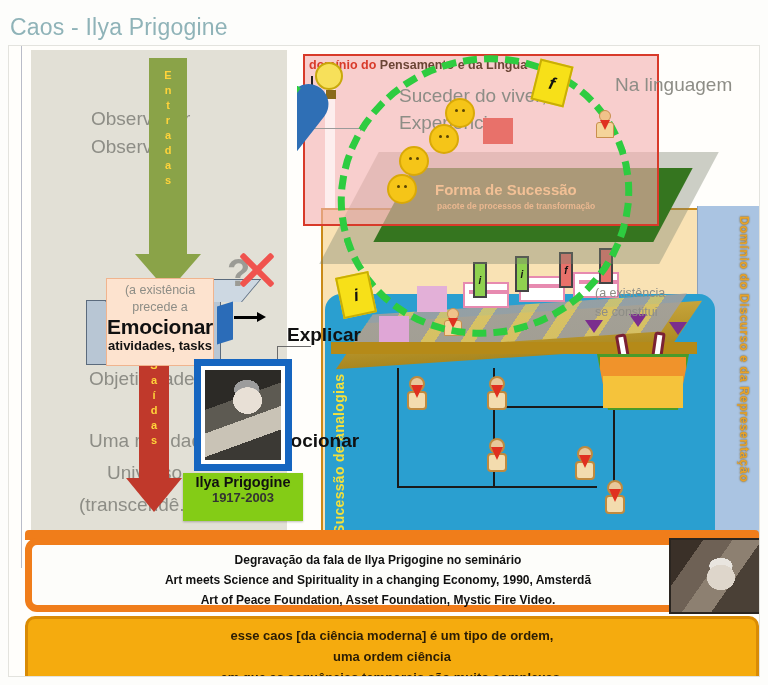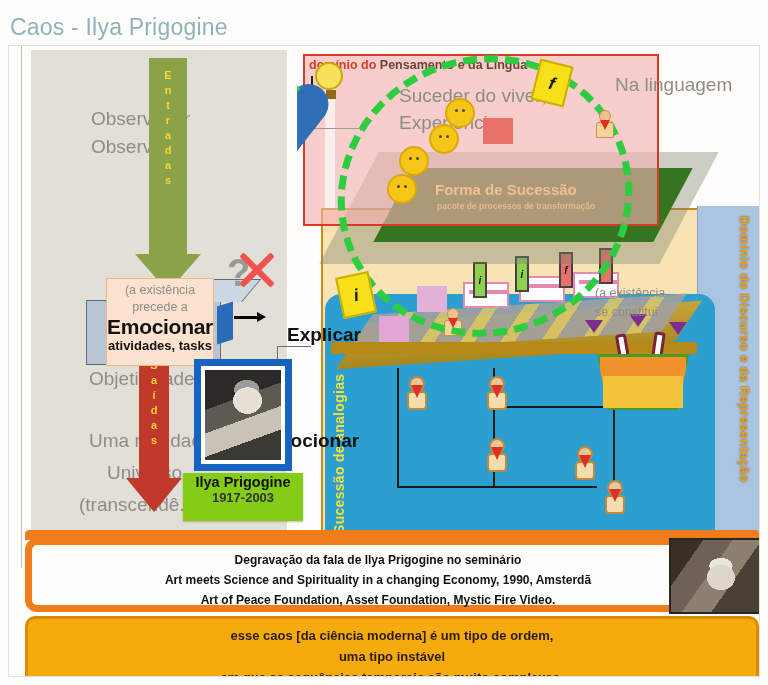--- a/index.html
+++ b/index.html
@@ -588,18 +588,18 @@
     <div class="callout-white">
       <div class="cw-line">Degravação da fala de Ilya Prigogine no seminário</div>
       <div class="cw-line">Art meets Science and Spirituality in a changing Economy, 1990, Amsterdã</div>
       <div class="cw-line">Art of Peace Foundation, Asset Foundation, Mystic Fire Video.</div>
     </div>
 
     <div class="webcam"></div>
 
     <div class="callout-orange">
       <div class="co-line">esse caos [da ciência moderna] é um tipo de ordem,</div>
-      <div class="co-line">uma tipo instável</div>
+      <div class="co-line">uma ordem ciência</div>
       <div class="co-line">em que as sequências temporais são muito complexas,</div>
     </div>
 
   </div>
 </div>
 
 </body></html>

